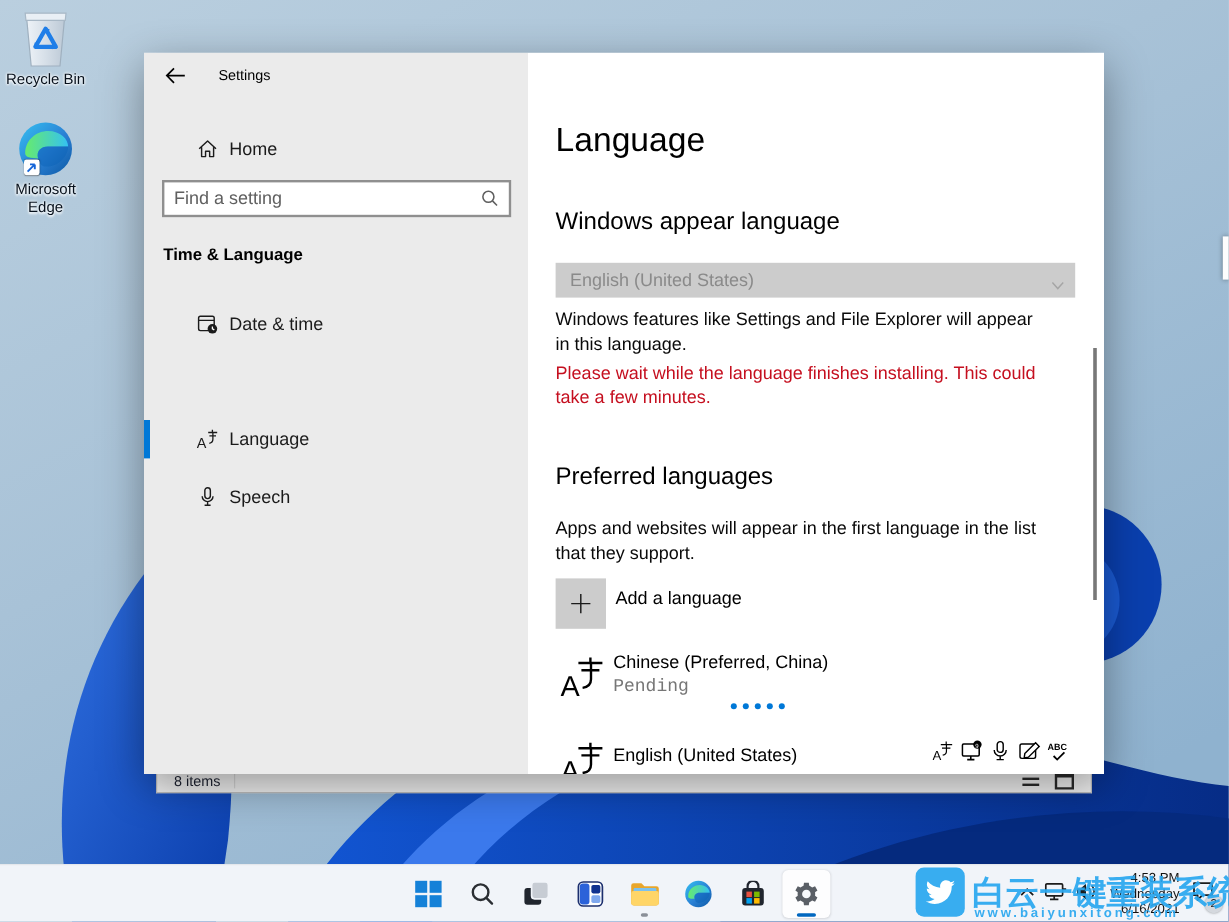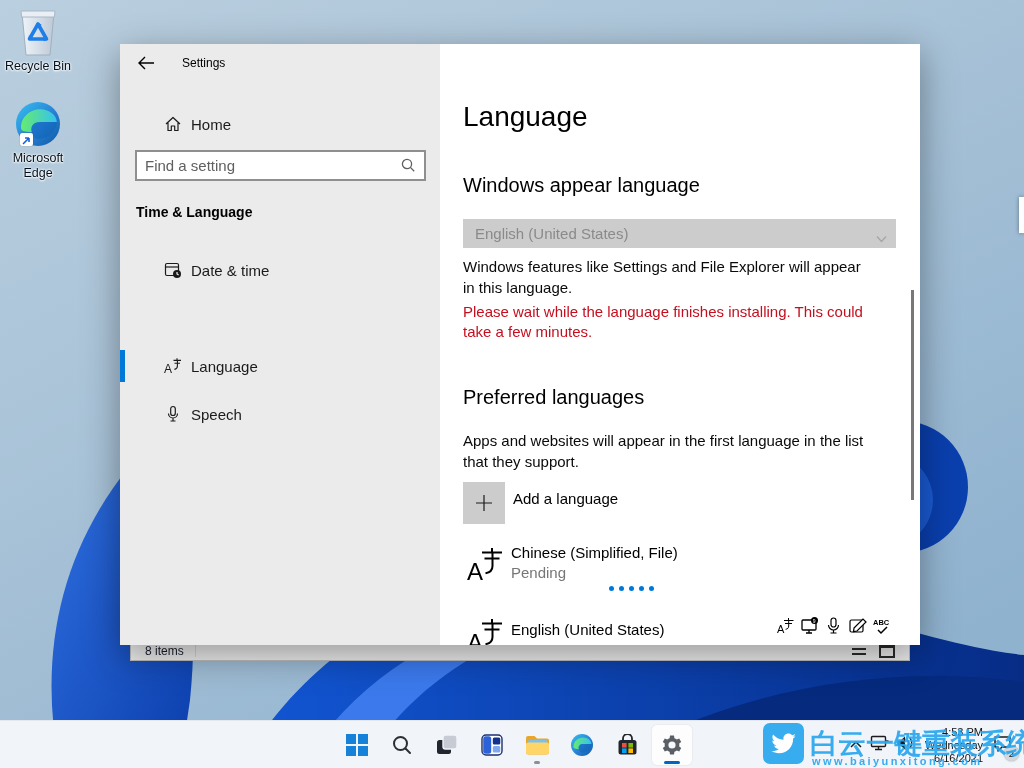--- a/index.html
+++ b/index.html
@@ -62,21 +62,21 @@
   #para-display { top:212px; }
   #warning { position:absolute; left:23px; top:258px; width:412px; font-size:15px; line-height:20px; color:#c50f1f; }
   #h2-preferred { top:342px; }
   #para-preferred { top:386px; }
   #add-btn { position:absolute; left:23px; top:438px; width:42px; height:42px; background:#cccccc; }
   #add-btn svg { position:absolute; left:12px; top:12px; }
   #add-label { position:absolute; left:73px; top:446px; font-size:15px; color:#000; }
   .lang-item .licon { position:absolute; left:27px; width:36px; height:38px; }
   .lang-name { position:absolute; left:71px; font-size:15px; color:#000; }
   .lang-status { position:absolute; left:71px; font-size:15px; color:#767676; }
-  #cn-name { top:500px; } #cn-status { top:520px; } #cn-icon { top:502px; }
+  #cn-name { top:500px; } #cn-status { top:520px;font-family:Liberation Mono, monospace; } #cn-icon { top:502px; }
   #progress-dots { position:absolute; left:169px; top:542px; width:46px; display:flex; gap:5px; }
   #progress-dots i { width:5px; height:5px; border-radius:50%; background:#0078d7; }
   #en-name { top:577px; } #en-icon { top:573px; }
   #feature-icons { position:absolute; left:337px; top:572px; display:flex; gap:7px; }
   #feature-icons .fi { width:17px; height:20px; }
   #scroll-thumb { position:absolute; left:471px; top:246px; width:3px; height:210px; background:#787878; }
 
   
   #taskbar { left:0; top:720px; width:1024px; height:48px; background:#f1f4f9; border-top:1px solid rgba(0,0,0,.05); z-index:4; }
   #tb-center { position:absolute; left:337px; top:4px; display:flex; }
@@ -287,21 +287,21 @@
     </div>
     <div id="add-label">Add a language</div>
 
     <div class="lang-item">
       <span id="cn-icon" class="licon">
         <svg width="36" height="38" viewBox="0 0 36 38">
             <text x="0" y="34" font-size="24" font-family="Liberation Sans,sans-serif" fill="#000">A</text>
             <path d="M25,2 V6 M15,6.5 H35 M17.5,12.5 H32.5 M25.5,6.5 V20 C25.5,24.5 23,26.5 18.5,27.2" stroke="#000" stroke-width="2" fill="none"></path>
           </svg>
       </span>
-      <span id="cn-name" class="lang-name">Chinese (Simplified, File)</span>
+      <span id="cn-name" class="lang-name">Chinese (Preferred, China)</span>
       <span id="cn-status" class="lang-status">Pending</span>
     </div>
 
     <div id="progress-dots">
         <i></i>
         <i></i>
         <i></i>
         <i></i>
         <i></i>
       </div>

